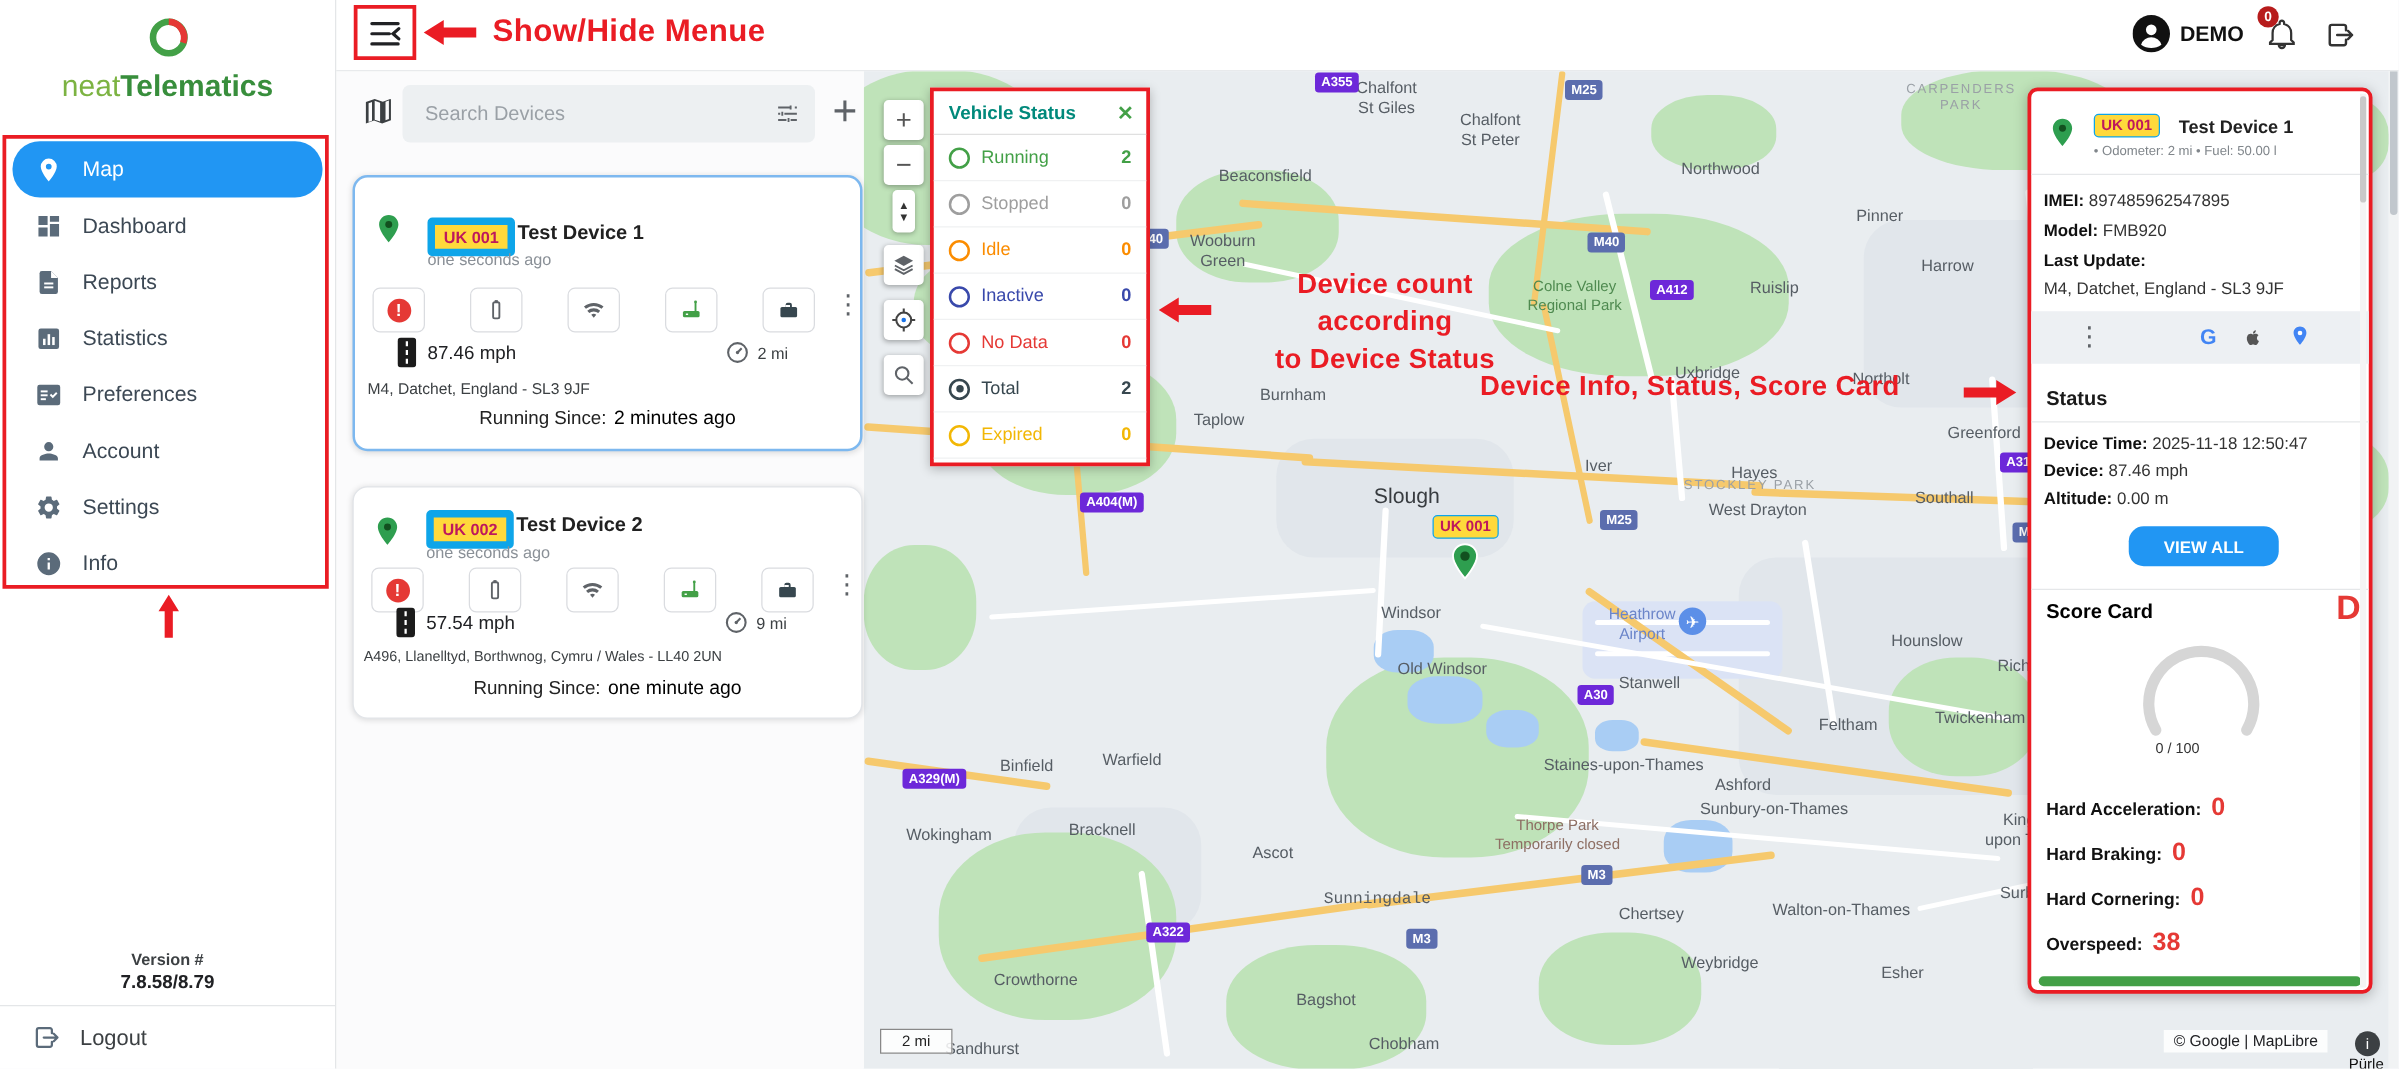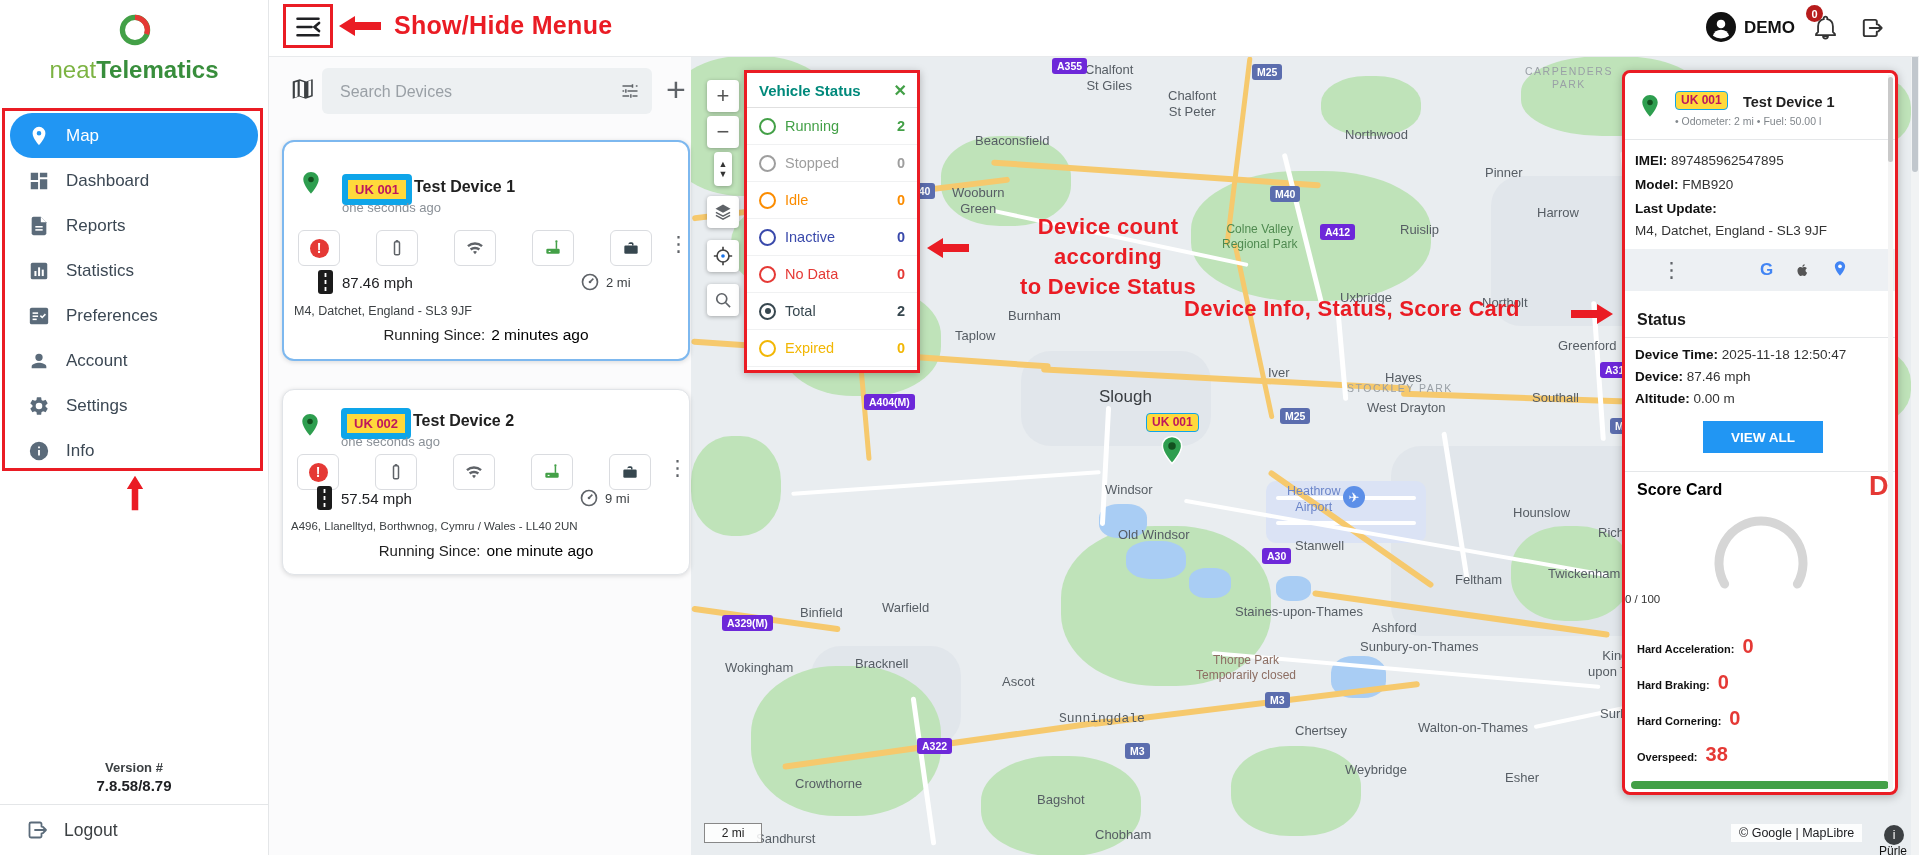--- a/index.html
+++ b/index.html
@@ -76,23 +76,23 @@
   .ring.total::after{content:'';width:6px;height:6px;border-radius:50%;background:currentColor}
   .vs-count{position:absolute;right:12px;font-weight:700}
 
   
   #detail{position:absolute;left:1622px;top:70px;width:276px;height:725px;background:#fff;border:3px solid #ea1c24;border-radius:8px;box-sizing:border-box;box-shadow:0 2px 10px rgba(0,0,0,.25);z-index:25}
   .dp-line{position:absolute;left:10px;font-size:13.5px;color:#333}
   .dp-line b{color:#111}
   .dp-div{position:absolute;left:0;width:270px;height:1px;background:#e5e7e9}
   .dp-strip{position:absolute;left:0;top:176px;width:270px;height:42px;background:#edf0f3;display:flex;align-items:center}
   .metric{position:absolute;left:12px;display:flex;align-items:baseline}
-  .metric b{font-size:11px;color:#111}
+  .metric b{font-size:14px;color:#111}
   .metric .mv{font-size:20px;font-weight:700;color:#e53935;margin-left:8px}
-  .viewall{position:absolute;left:78px;top:348px;width:120px;height:32px;background:#2196f3;color:#fff;border:none;border-radius:0;font-size:13.5px;font-weight:700;cursor:pointer;font-family:"Liberation Sans",sans-serif}
+  .viewall{position:absolute;left:78px;top:348px;width:120px;height:32px;background:#2196f3;color:#fff;border:none;border-radius:12px;font-size:13.5px;font-weight:700;cursor:pointer;font-family:"Liberation Sans",sans-serif}
 
   
   .sb-track{position:absolute;background:#f1f3f4}
   .sb-thumb{position:absolute;background:#c1c7cd;border-radius:3px;cursor:pointer}
 </style>
 </head>
 <body>
 
 <div id="sidebar">
   <div class="abs" style="left:114px;top:8px">
@@ -670,21 +670,21 @@
   <div class="dp-div" style="top:398px"></div>
 
   <div class="abs" style="left:12px;top:408px;font-size:16px;font-weight:700;color:#000000">Score Card</div>
   <div class="abs" style="left:244px;top:398px;font-size:27px;font-weight:700;color:#e53935">D</div>
 
   <div class="abs" style="left:74px;top:440px">
     <svg width="124" height="76" viewBox="0 0 124 76">
         <path d="M25.6 71 A42 42 0 1 1 98.4 71" fill="none" stroke="#d6d6d6" stroke-width="9" stroke-linecap="round"></path>
       </svg>
   </div>
-  <div class="abs" style="top:520px;width:234px;font-size:11.5px;color:#333">0 / 100</div>
+  <div class="abs" style="top:520px;width:234px;text-align:center;font-size:11.5px;color:#333">0 / 100</div>
 
   <div class="metric" style="top:562px">
       <b>Hard Acceleration:</b>
       <span class="mv">0</span>
     </div>
   <div class="metric" style="top:598px">
       <b>Hard Braking:</b>
       <span class="mv">0</span>
     </div>
   <div class="metric" style="top:634px">

